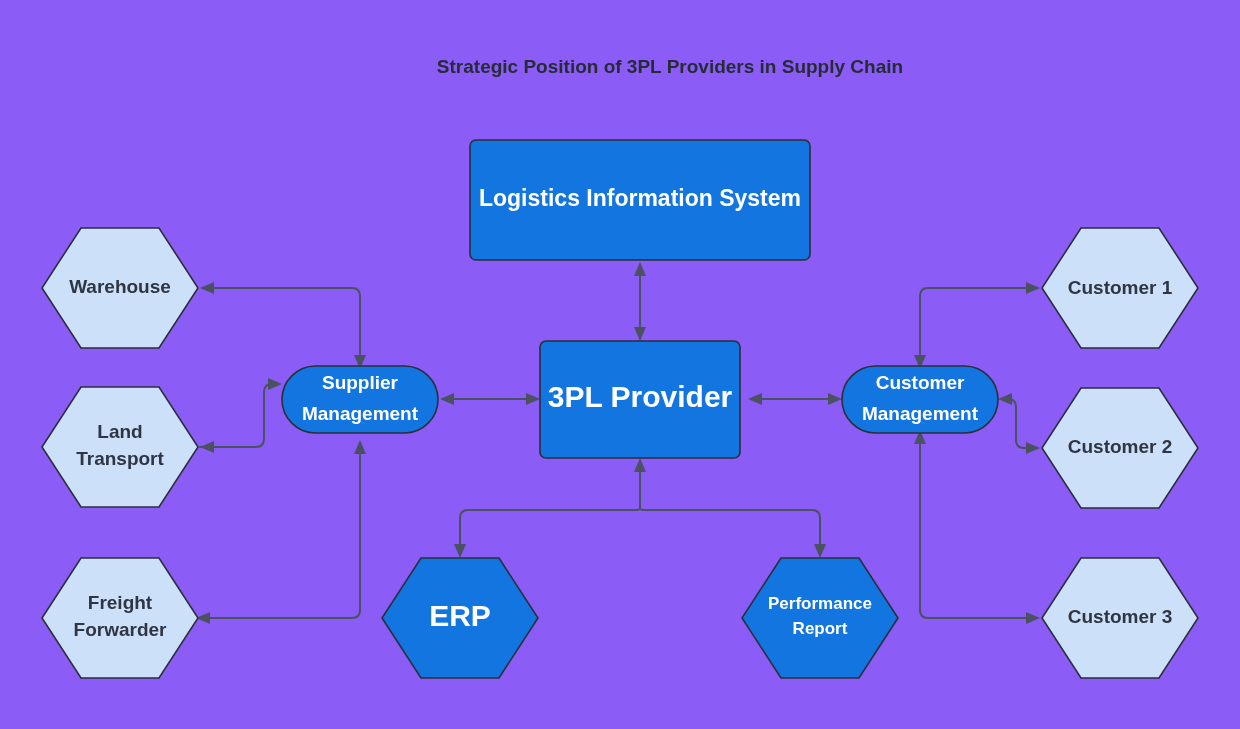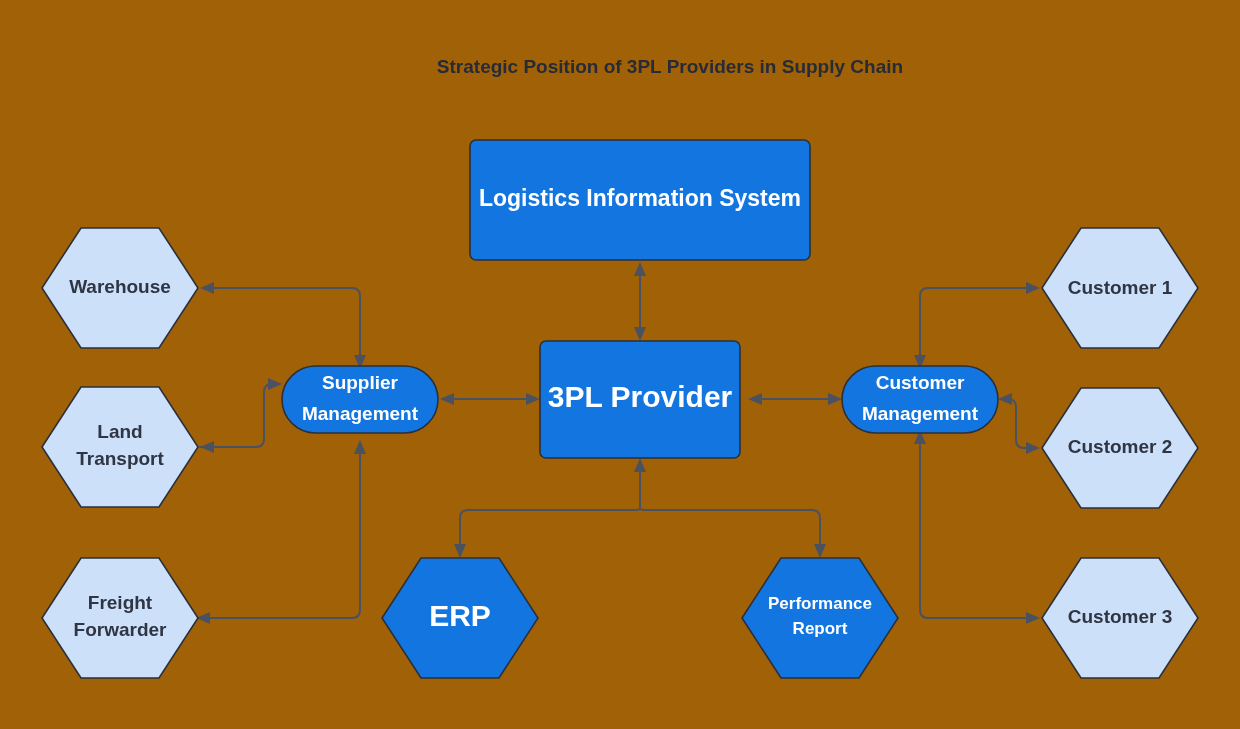--- a/index.html
+++ b/index.html
@@ -10,21 +10,21 @@
   body {
     width: 1240px;
     height: 729px;
     overflow: hidden;
     font-family: "Liberation Sans", sans-serif;
   }
   #diagram-root {
     position: relative;
     width: 1240px;
     height: 729px;
-    background: #a16207;
+    background: #8b5cf6;
   }
   svg#flowchart {
     display: block;
     width: 1240px;
     height: 729px;
   }
   .node-shape {
     stroke: #2a2f3a;
     stroke-width: 1.6px;
   }

